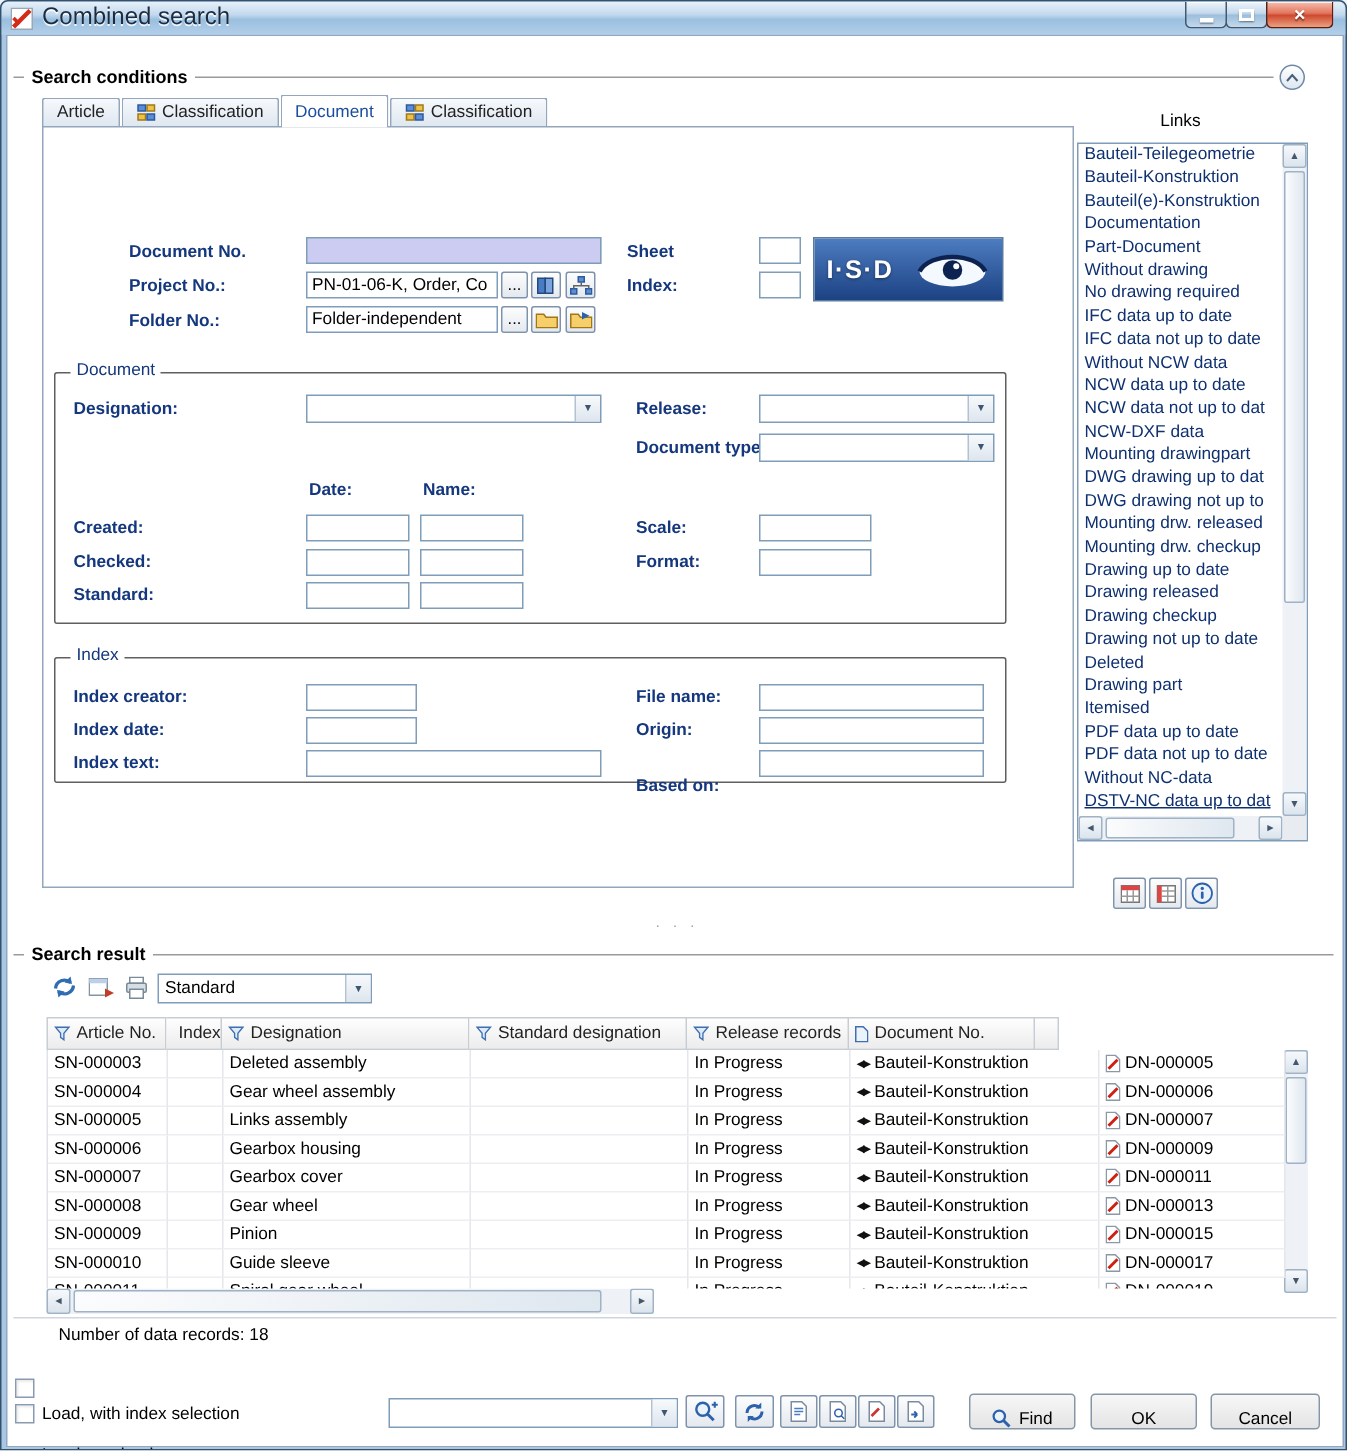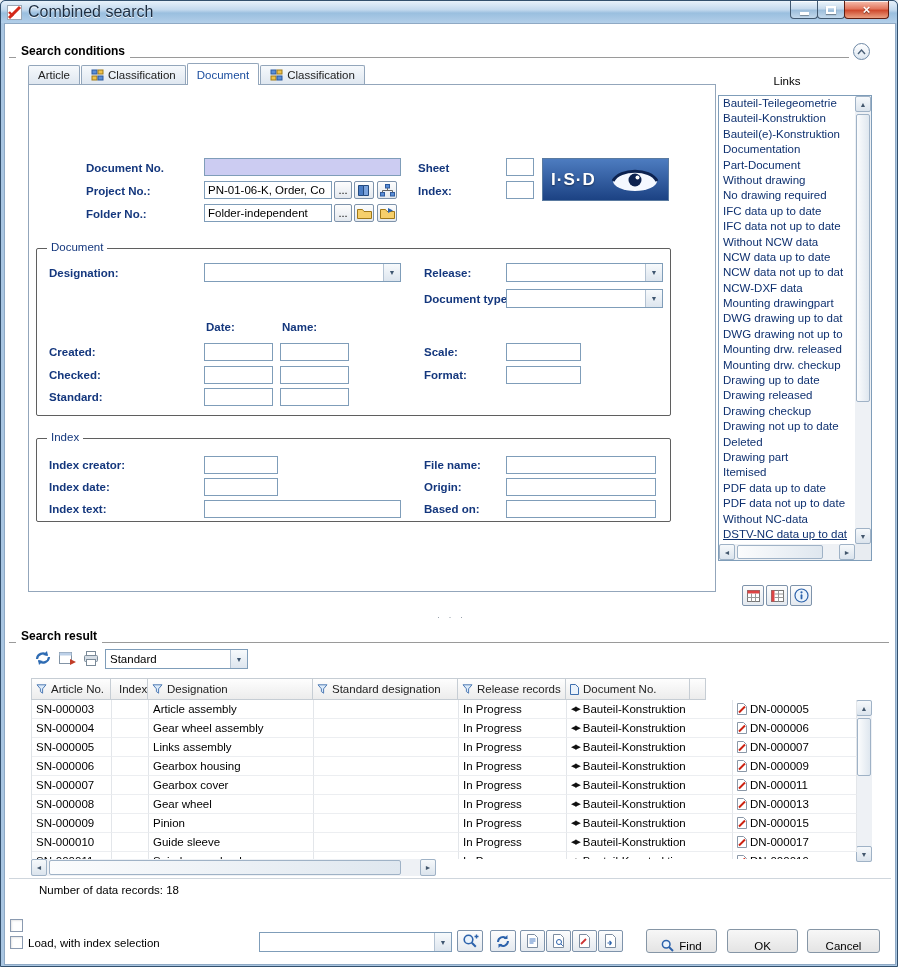--- a/index.html
+++ b/index.html
@@ -6,21 +6,21 @@
 body{font-family:"Liberation Sans",sans-serif;font-size:11.5px;color:#000;background:#eef3f8}
 .window{position:relative;width:898px;height:967px;background:#a9c6e2;border:1px solid #33506d;border-radius:5px 5px 0 0;overflow:hidden}
 .titlebar{position:absolute;left:0;top:0;width:100%;height:22px;border-radius:5px 5px 0 0;background:linear-gradient(180deg,#e7f1fa 0%,#c3d9ee 40%,#9abfdf 55%,#b3cfe9 100%);display:flex;align-items:center;padding:0 6px;gap:6px;z-index:50}
 .title-text{font-size:16px;color:#1b2c40;text-shadow:0 1px 0 rgba(255,255,255,.8)}
 .win-btns{position:absolute;right:8px;top:0;display:flex}
 .win-btn{width:28px;height:18px;border:1px solid #41586f;border-top:none;margin-left:-1px;border-radius:0 0 4px 4px;display:flex;align-items:center;justify-content:center;background:linear-gradient(#eef6fc,#c6daec 45%,#9dbedb 55%,#c3d9ec);box-shadow:inset 0 1px 0 rgba(255,255,255,.8)}
 .win-btn.close{width:45px;background:linear-gradient(#f6c0b0,#e2775f 45%,#cf4a2e 55%,#eba183);border-color:#5f1d10;color:#fff;font-size:13px;font-weight:bold;text-shadow:0 1px 1px rgba(0,0,0,.45)}
 .g-min{width:9px;height:3px;background:#fff;box-shadow:0 1px 1px rgba(0,0,0,.35);margin-top:7px}
 .g-max{width:10px;height:8px;border:2px solid #fff;box-shadow:0 1px 1px rgba(0,0,0,.35)}
 .client{position:absolute;left:3px;top:22px;width:892px;height:942px;background:#fff;border:1px solid #8fa9c4}
-.sec-hdr{position:absolute;display:flex;align-items:flex-end;gap:5px;height:14px}
+.sec-hdr{position:absolute;display:flex;align-items:center;gap:5px;height:14px}
 .sec-hdr .dash{width:7px;border-top:1px solid #9a9a9a}
 .sec-hdr .rule{flex:1;border-top:1px solid #9a9a9a}
 .sec-title{font-weight:bold;font-size:12px;white-space:nowrap;color:#000}
 .collapse-btn{position:absolute;width:17px;height:17px;border:1px solid #6d88a5;border-radius:50%;background:linear-gradient(#fff,#dde7f1);display:flex;align-items:center;justify-content:center;z-index:5}
 .tabs{position:absolute;display:flex;align-items:flex-end;height:22px;z-index:4}
 .tab{height:19px;margin-bottom:1px;display:flex;align-items:center;gap:4px;padding:0 9px;border:1px solid #93a6bb;border-bottom:none;border-radius:2px 2px 0 0;background:linear-gradient(#f6f9fc,#dfe7f0);margin-right:1px;color:#222;white-space:nowrap}
 .tab.active{height:22px;margin-bottom:0;background:#fff;color:#1a4d9e;position:relative;z-index:6}
 .tab-panel{position:absolute;border:1px solid #93a6bb;background:#fff;z-index:2}
 .lbl{position:absolute;font-weight:bold;color:#14377d;white-space:nowrap;z-index:3}
 .ipt{position:absolute;border:1px solid #7f9db9;background:#fff;font:11.5px "Liberation Sans",sans-serif;padding:0 3px;color:#000;z-index:3;outline:none}
@@ -225,21 +225,21 @@
   <span class="lbl" style="left:423px;top:458px;">File name:</span>
   <input class="ipt" style="left: 505px; top: 455px; width: 150px; height: 18px;" readonly="">
 
   <span class="lbl" style="left:48px;top:480px;">Index date:</span>
   <input class="ipt" style="left: 203px; top: 477px; width: 74px; height: 18px;" readonly="">
   <span class="lbl" style="left:423px;top:480px;">Origin:</span>
   <input class="ipt" style="left: 505px; top: 477px; width: 150px; height: 18px;" readonly="">
 
   <span class="lbl" style="left:48px;top:502px;">Index text:</span>
   <input class="ipt" style="left: 203px; top: 499px; width: 197px; height: 18px;" readonly="">
-  <span class="lbl" style="left:423px;top:502px;">Based on:</span>
+  <span class="lbl" style="left:423px;top:517px;">Based on:</span>
   <input class="ipt" style="left: 505px; top: 499px; width: 150px; height: 18px;" readonly="">
 
   <span class="links-title" style="left:717px;top:74px;width:138px;">Links</span>
   <div class="listbox" style="left:717px;top:94px;width:154px;height:466px;">
     <div class="list-items">
         <div class="link-item">Bauteil-Teilegeometrie</div>
         <div class="link-item">Bauteil-Konstruktion</div>
         <div class="link-item">Bauteil(e)-Konstruktion</div>
         <div class="link-item">Documentation</div>
         <div class="link-item">Part-Document</div>
@@ -379,21 +379,21 @@
         </svg>
       <span>Document No.</span>
     </div>
     <div class="th cf"></div>
   </div>
 
   <div class="tbody" style="left:30px;top:699px;">
       <div class="trow">
       <div class="tc c1">SN-000003</div>
       <div class="tc c2"></div>
-      <div class="tc c3">Article assembly</div>
+      <div class="tc c3">Deleted assembly</div>
       <div class="tc c4"></div>
       <div class="tc c5">In Progress</div>
       <div class="tc c6">
         <span class="link-ic">◀▶</span>
         <span>Bauteil-Konstruktion</span>
       </div>
       <div class="tc c7">
         <svg width="10" height="12" viewBox="0 0 10 12">
             <path d="M.5 .5h6l3 3v8h-9z" fill="#fff" stroke="#8a98a8"></path>
             <path d="M2 9.5L8 3.5" stroke="#cc2211" stroke-width="2"></path>

